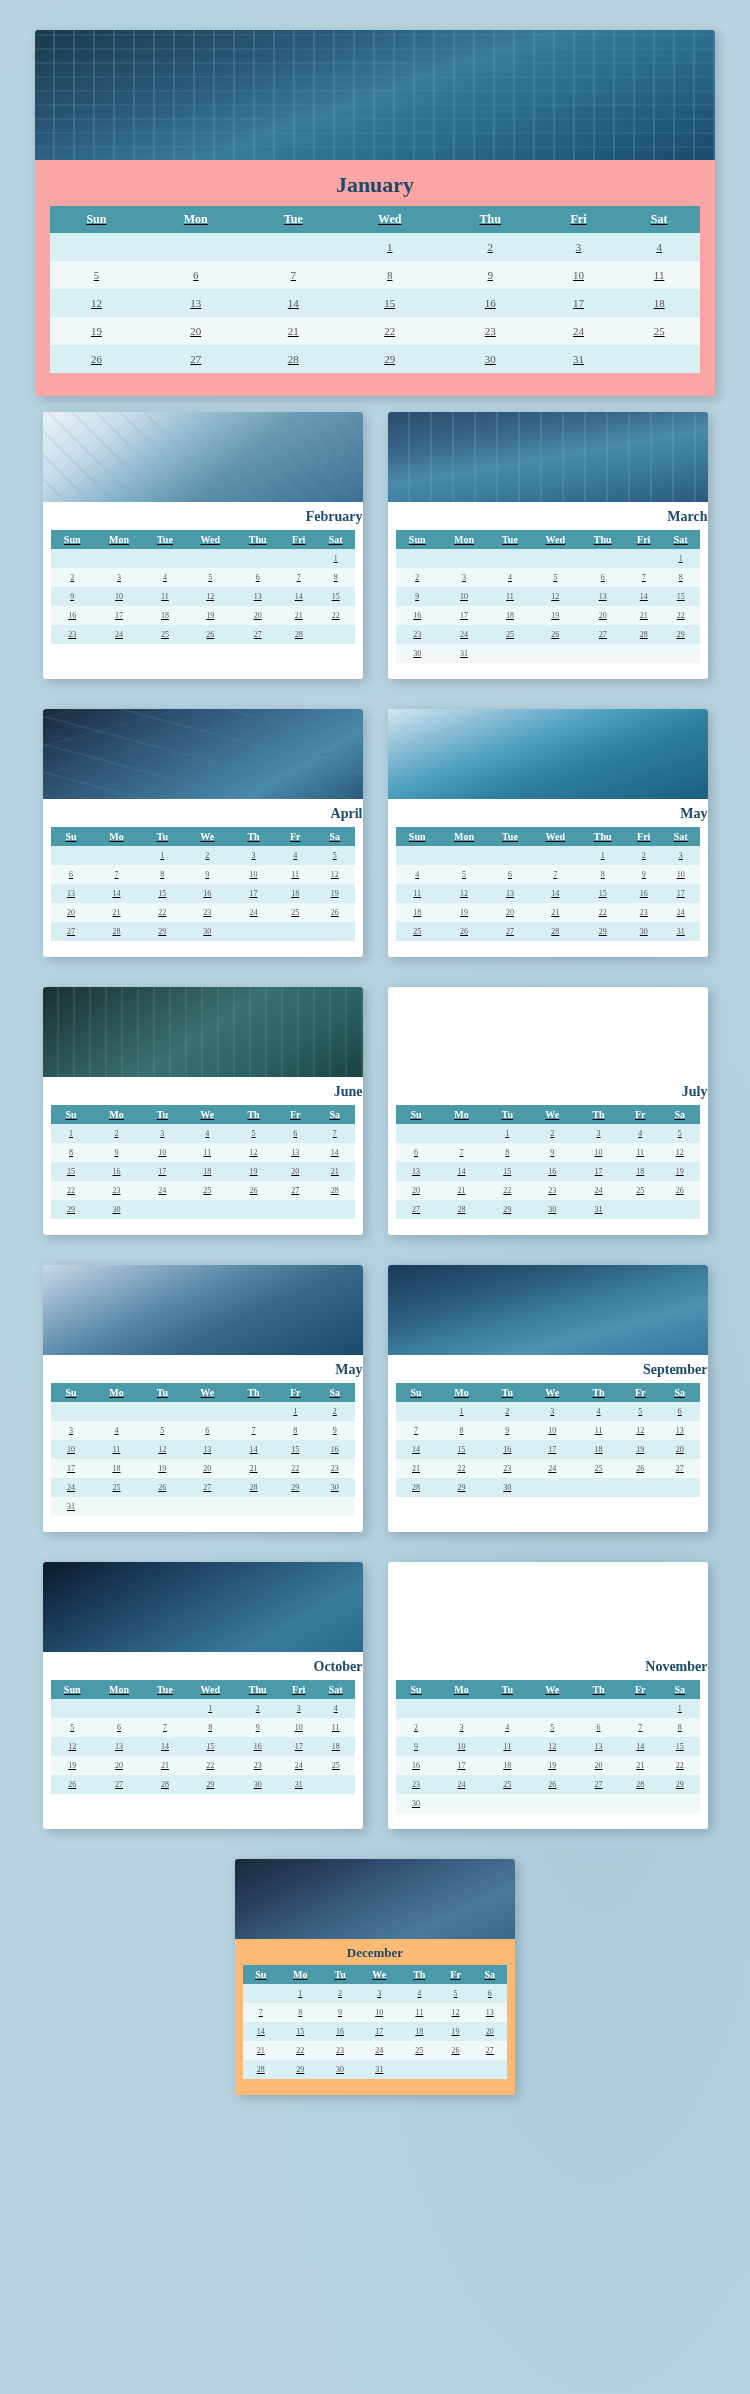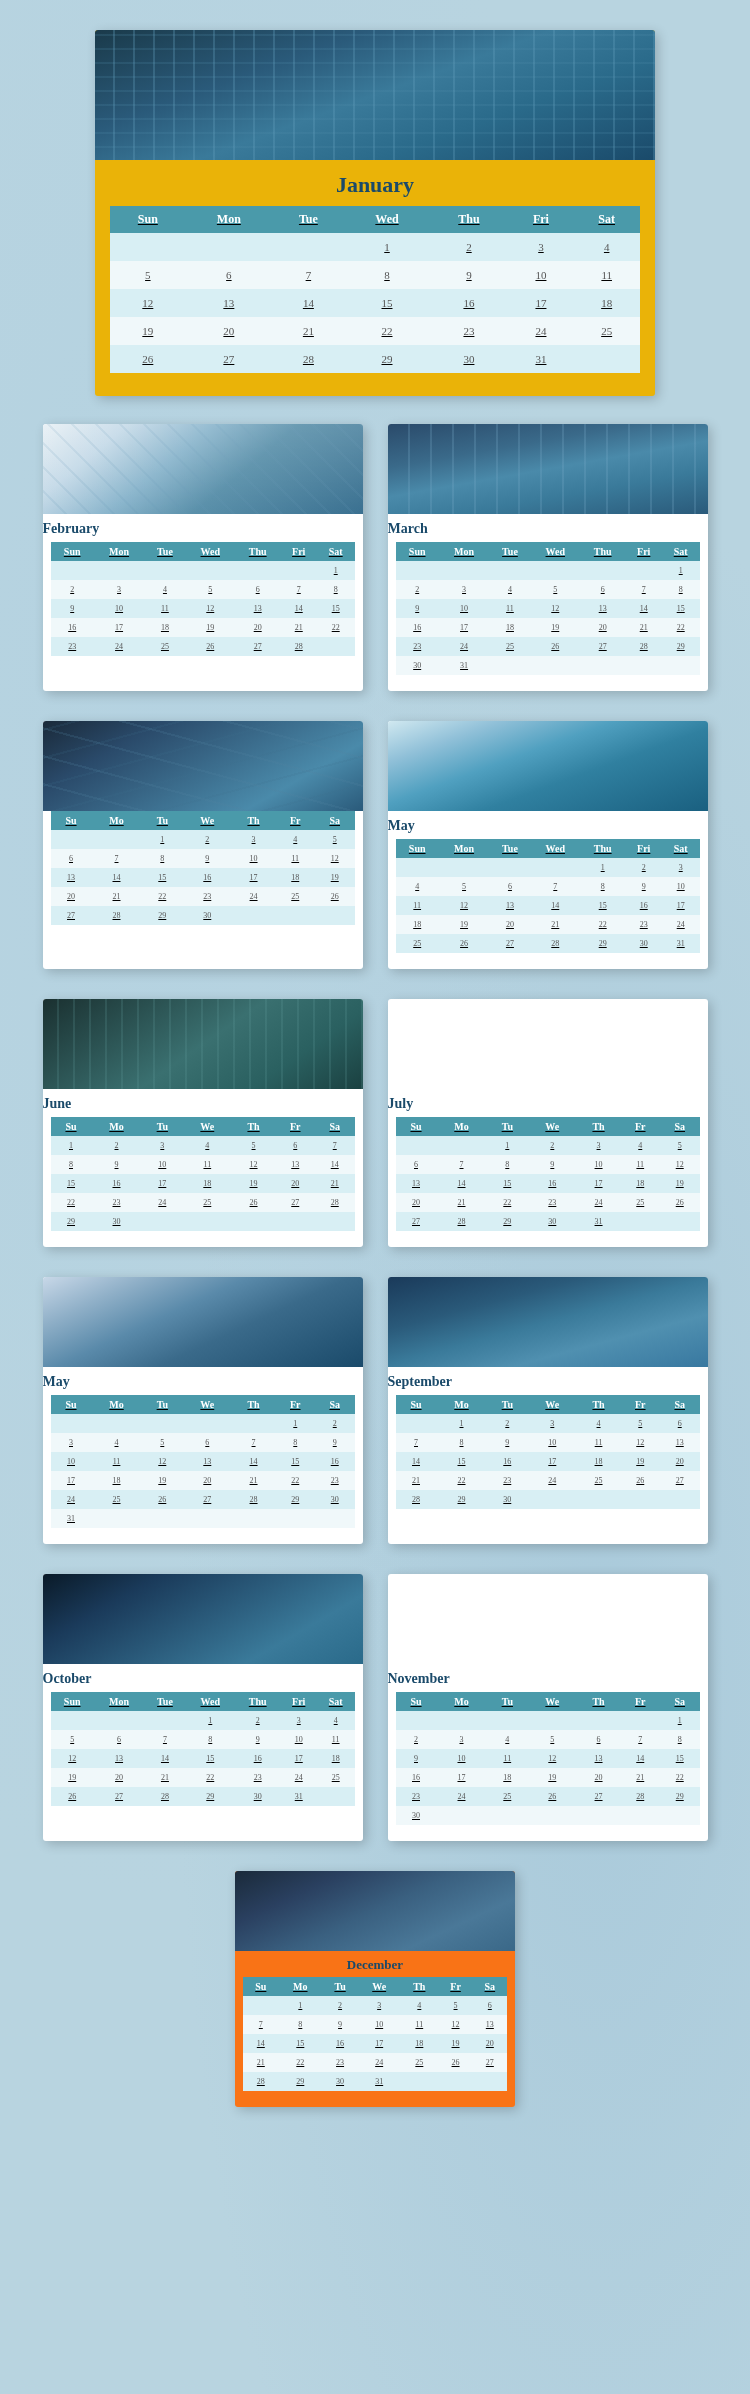--- a/index.html
+++ b/index.html
@@ -8,38 +8,38 @@
       background-image: 
         radial-gradient(ellipse at 20% 30%, rgba(180,210,225,0.8) 0%, transparent 50%),
         radial-gradient(ellipse at 80% 70%, rgba(160,195,215,0.6) 0%, transparent 50%);
       width: 750px;
       min-height: 2394px;
       font-family: Georgia, serif;
       padding: 30px 25px;
     }
 
     .calendar-full {
-      background: #eab308;
+      background: #fca5a5;
       border-radius: 3px;
       box-shadow: 3px 3px 12px rgba(0,0,0,0.2);
-      margin: 0 auto 28px auto;
+      margin: 0 auto 16px auto;
       overflow: hidden;
-      width: 560px;
+      width: 680px;
     }
 
     .calendar-half {
       background: white;
       border-radius: 3px;
       box-shadow: 3px 3px 12px rgba(0,0,0,0.2);
       overflow: hidden;
       width: 320px;
     }
 
     .calendar-small {
-      background: #f97316;
+      background: #fdba74;
       border-radius: 3px;
       box-shadow: 3px 3px 12px rgba(0,0,0,0.2);
       overflow: hidden;
       width: 280px;
       margin: 0 auto 30px auto;
     }
 
     .row-pair {
       display: flex;
       justify-content: center;
@@ -157,21 +157,21 @@
     .month-title {
       text-align: center;
       font-size: 22px;
       font-weight: bold;
       color: #1a4a6a;
       padding: 12px 0 8px 0;
       font-family: Georgia, serif;
     }
 
     .month-title-half {
-      text-align: left;
+      text-align: right;
       font-size: 14px;
       font-weight: bold;
       color: #1a4a6a;
       padding: 7px 0 5px 0;
       font-family: Georgia, serif;
     }
 
     .month-title-small {
       text-align: center;
       font-size: 13px;
@@ -440,20 +440,21 @@
             </tr>
           </tbody>
       </table>
     </div>
   </div>
 </div>
 
 <div class="row-pair">
   <div class="calendar-half">
     <div class="cal-image-half img-apr"></div>
+    <div class="month-title-half">April</div>
     <div class="cal-wrapper">
       <table class="cal-grid">
         <thead>
             <tr id="apr-head">
               <th>Su</th>
               <th>Mo</th>
               <th>Tu</th>
               <th>We</th>
               <th>Th</th>
               <th>Fr</th>

